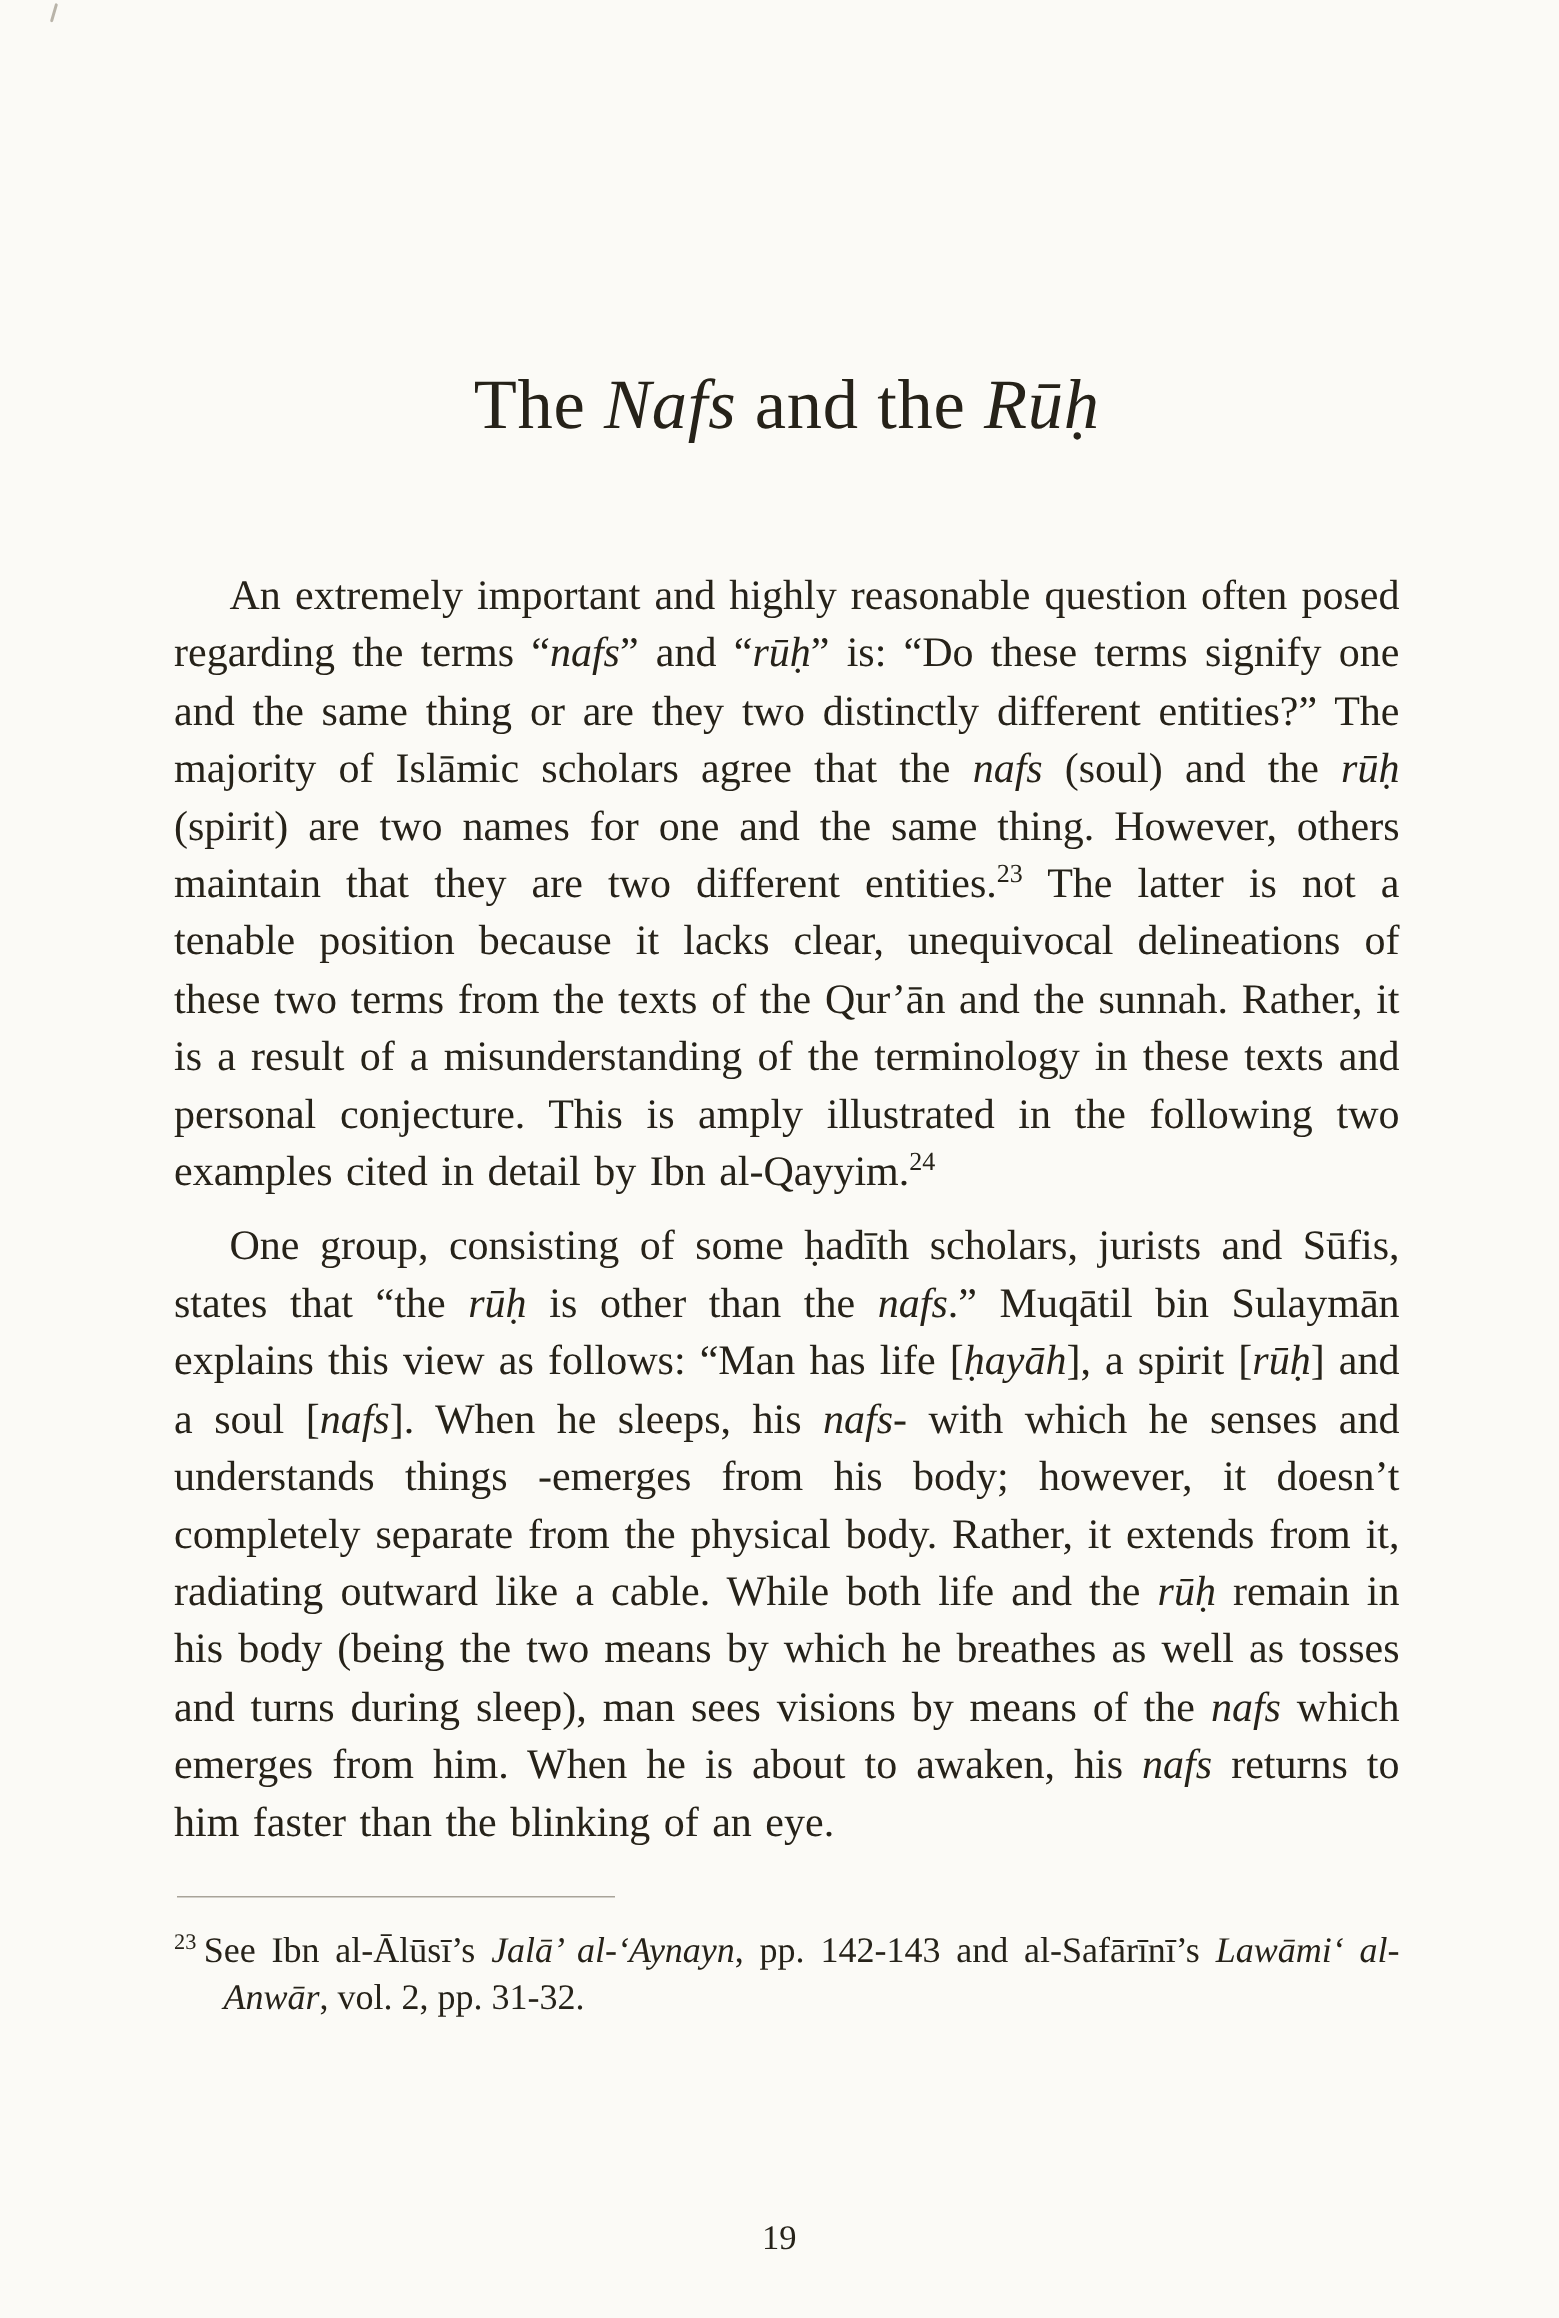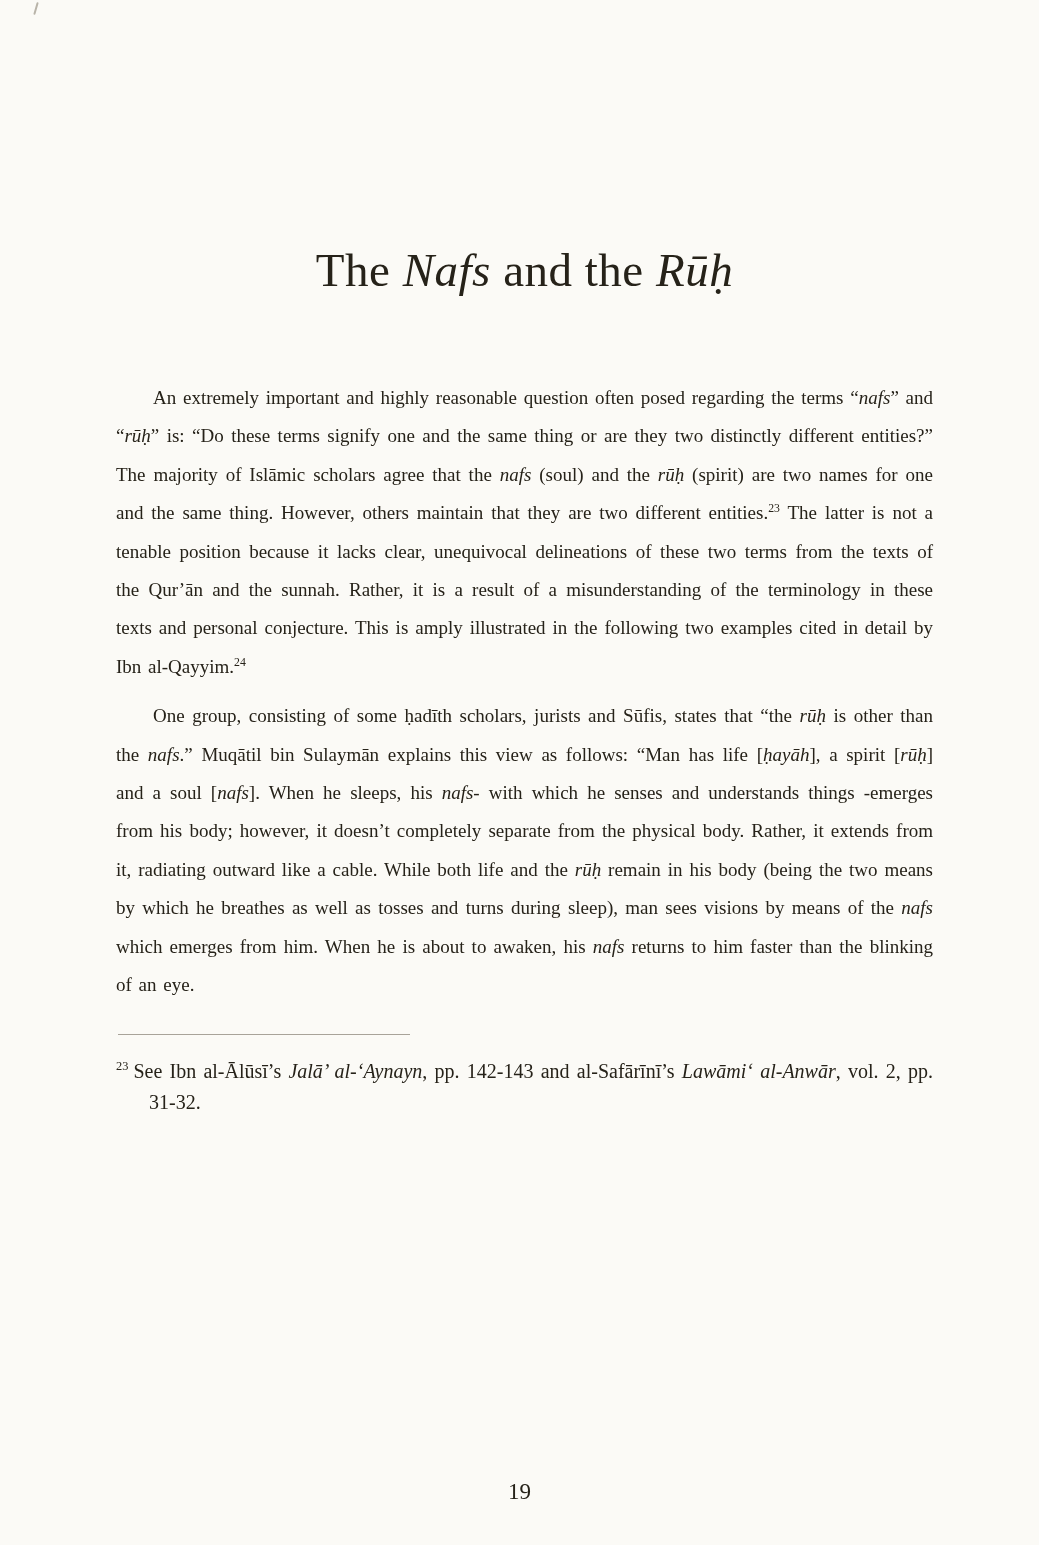--- a/index.html
+++ b/index.html
@@ -31,40 +31,40 @@
   h1.title {
     margin: 0;
     padding-top: 243px;
     text-align: center;
     font-weight: 400;
     font-size: 47px;
     letter-spacing: 0.5px;
   }
   .body-text {
     margin-top: 82px;
-    font-size: 19px;
+    font-size: 28px;
     line-height: 38.4px;
     text-align: justify;
   }
   p.para { margin: 0; text-indent: 37px; word-spacing: 2px; }
   p.para + p.para { margin-top: 11px; }
   sup {
     font-size: 0.62em;
     line-height: 0;
     vertical-align: super;
   }
   hr.fn-rule {
     margin: 29px 0 0 2px;
     width: 292px;
     border: none;
     border-top: 1.5px solid #a8a399;
   }
   .footnotes {
     margin-top: 21px;
-    font-size: 20px;
+    font-size: 24px;
     line-height: 31.5px;
     text-align: justify;
   }
   p.footnote {
     margin: 0 0 14px 0;
     padding-left: 33px;
     text-indent: -33px;
   }
   p.footnote sup { margin-right: 5px; }
   .page-number {

